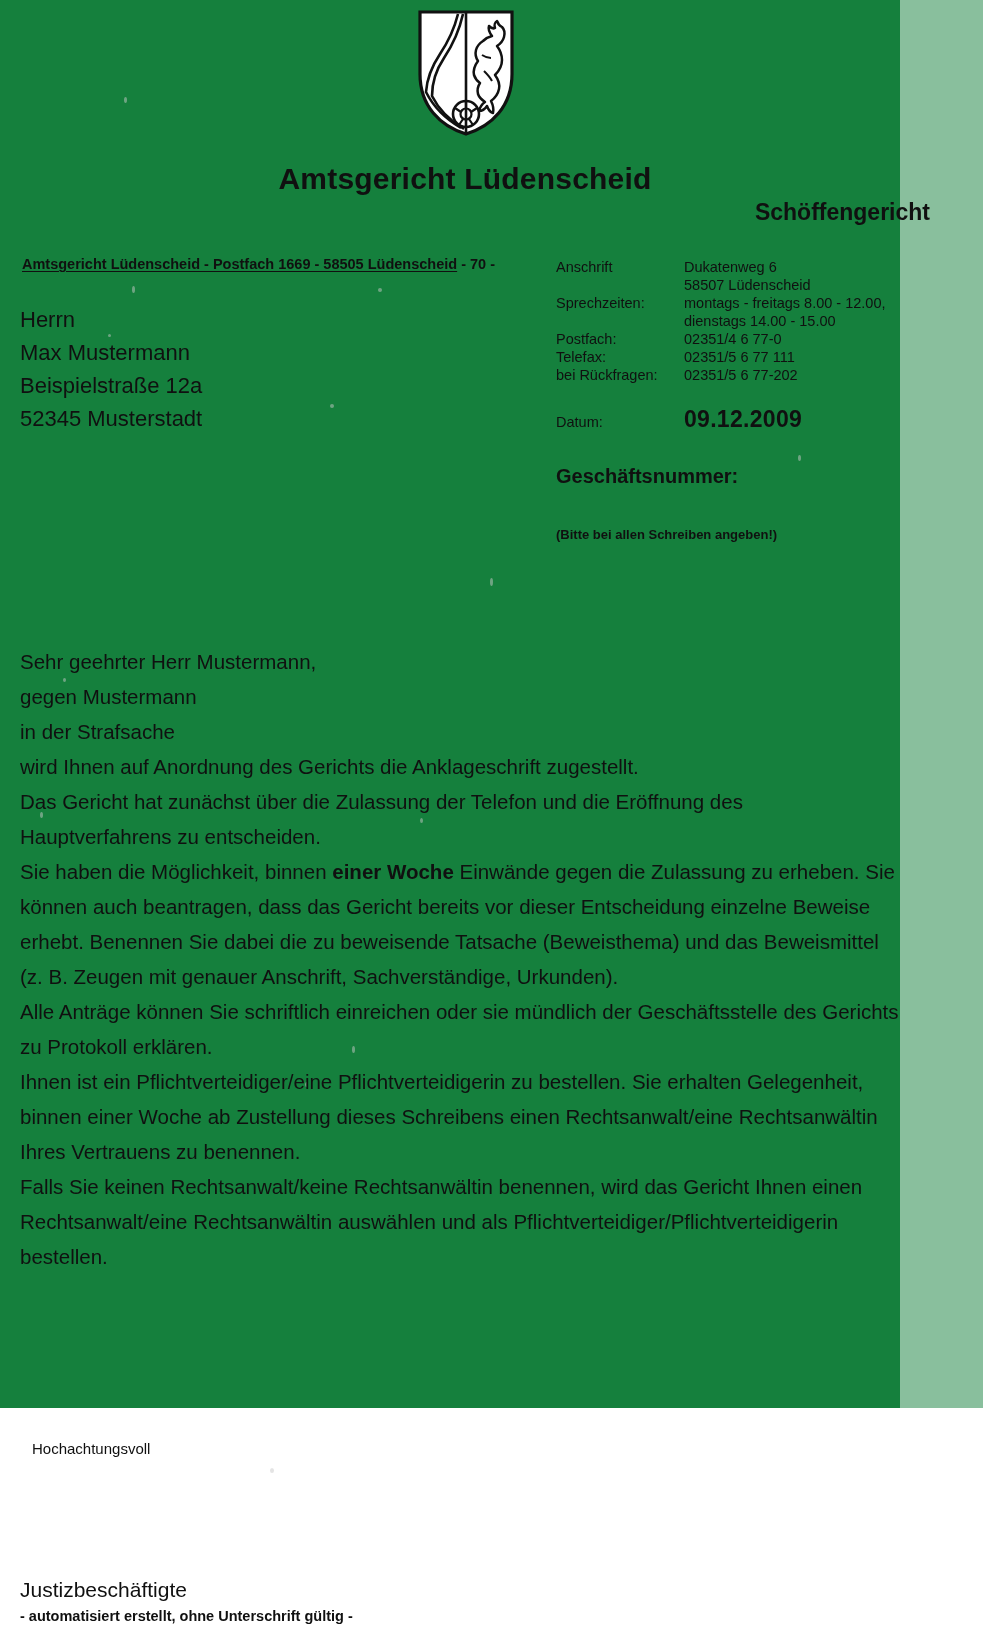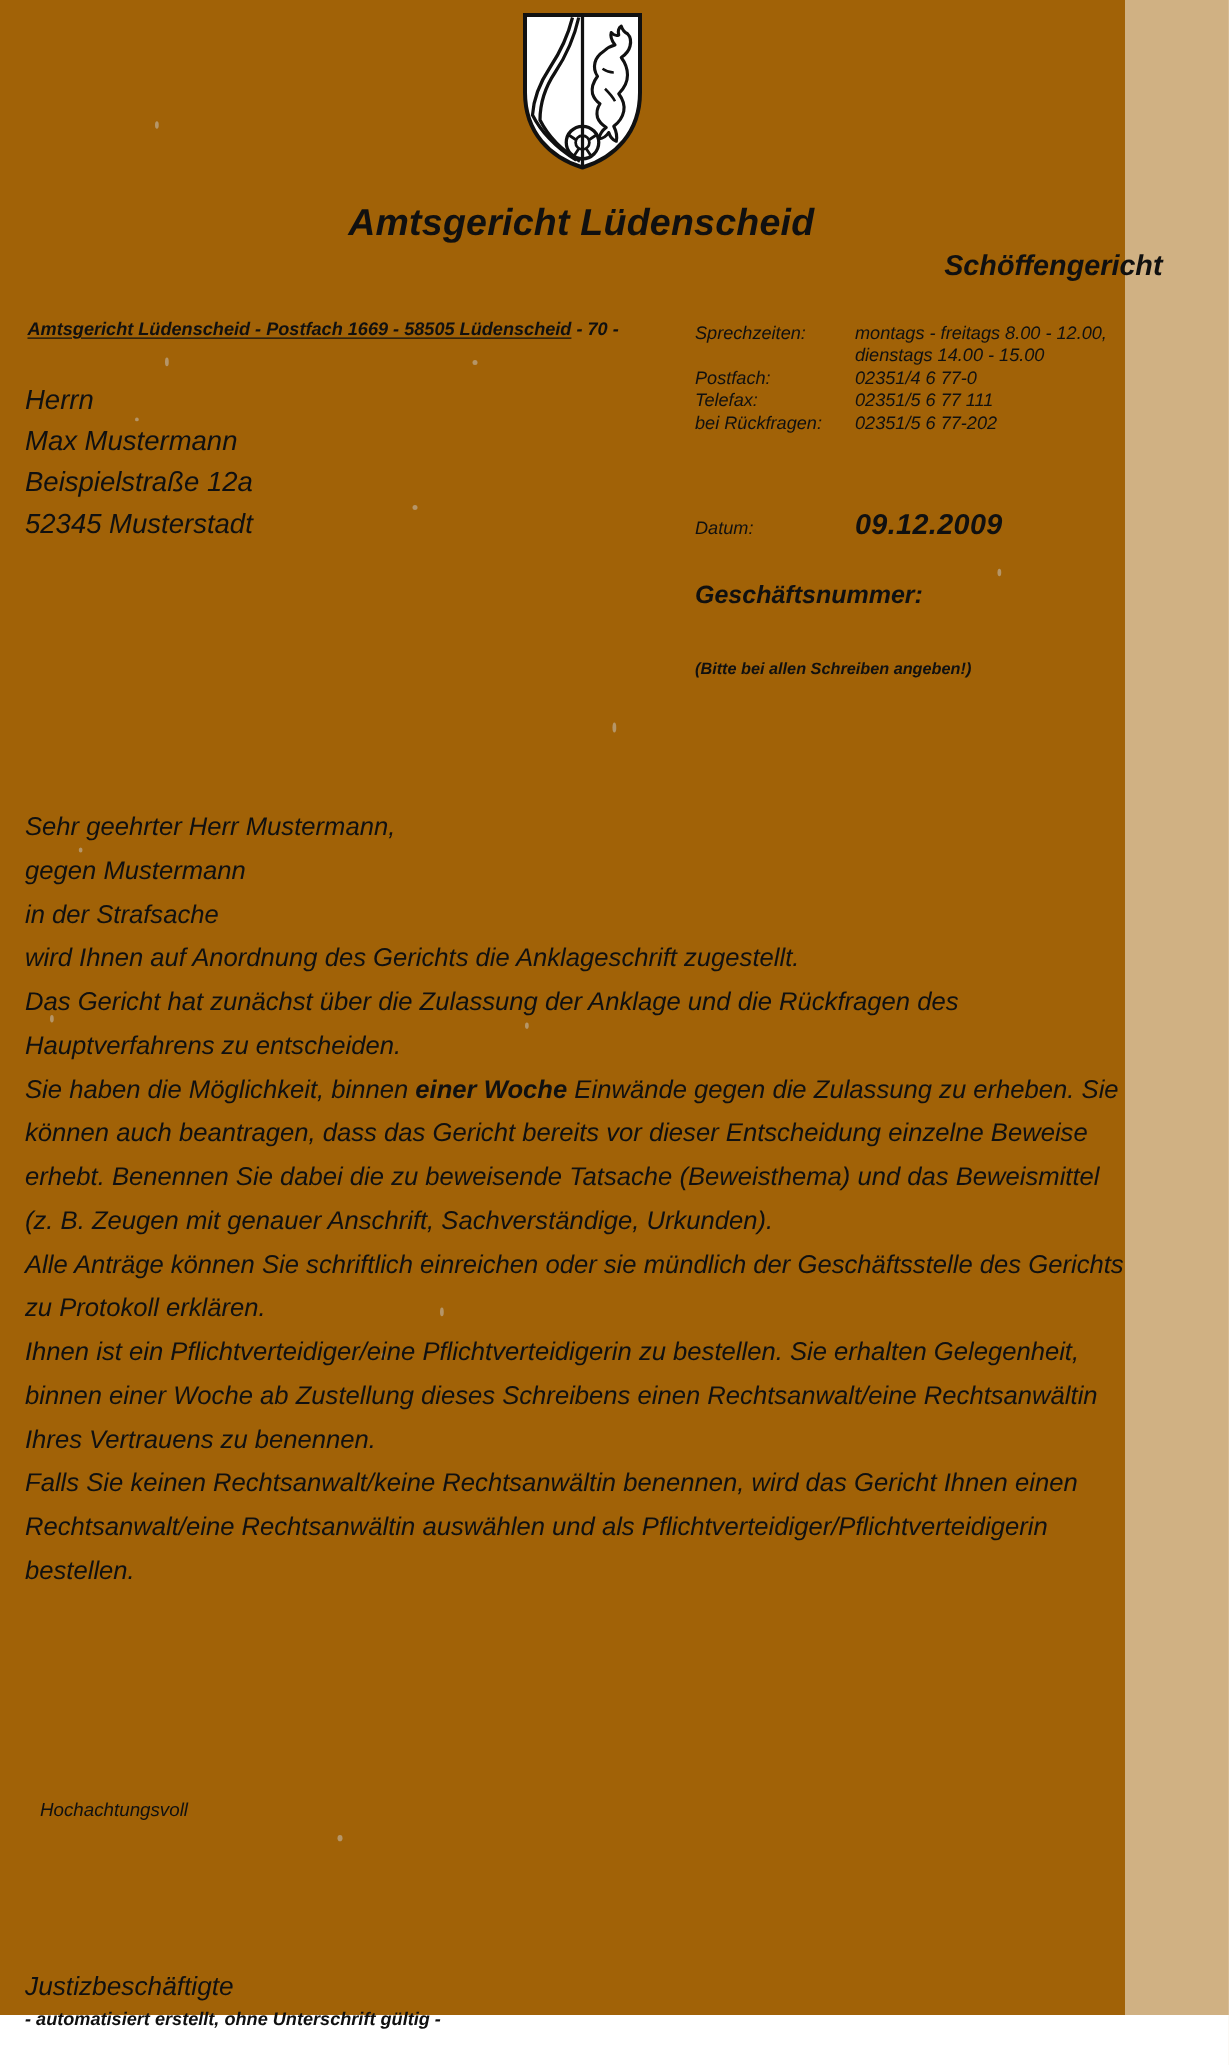--- a/index.html
+++ b/index.html
@@ -13,23 +13,22 @@
     overflow: hidden;
     font-family: "Liberation Sans", sans-serif;
     color: #101010;
     position: relative;
   }
 
   
   .page {
     position: absolute;
     left: 0; top: 0;
-    width: 983px; height: 1612px;
-    background: #a16207;
-    font-style: italic;
+    width: 983px; height: 1408px;
+    background: #15803d;
   }
   .scan-noise {
     position: absolute;
     inset: 0;
     pointer-events: none;
     opacity: .5;
   }
   .speck {
     position: absolute;
     background: #c9c9c9;
@@ -250,20 +249,27 @@
 
   <div class="addressee">
     <div>Herrn</div>
     <div>Max Mustermann</div>
     <div>Beispielstraße 12a</div>
     <div>52345 Musterstadt</div>
   </div>
 
   <div class="info-block">
     <div class="info-row">
+      <div class="info-label">Anschrift</div>
+      <div class="info-value">
+        <span>Dukatenweg 6</span>
+        <span class="cont">58507 Lüdenscheid</span>
+      </div>
+    </div>
+    <div class="info-row">
       <div class="info-label">Sprechzeiten:</div>
       <div class="info-value">
         <span>montags - freitags 8.00 - 12.00,</span>
         <span class="cont">dienstags 14.00 - 15.00</span>
       </div>
     </div>
     <div class="info-row">
       <div class="info-label">Postfach:</div>
       <div class="info-value">02351/4 6 77-0</div>
     </div>
@@ -284,21 +290,21 @@
 
   <div class="gesch-nr">Geschäftsnummer:</div>
   <div class="gesch-value"></div>
   <div class="gesch-hint">(Bitte bei allen Schreiben angeben!)</div>
 
   <div class="body-text">
     <p class="salutation">Sehr geehrter Herr Mustermann,</p>
     <p class="case-line">gegen Mustermann</p>
     <p class="case-line">in der Strafsache</p>
     <p class="para">wird Ihnen auf Anordnung des Gerichts die Anklageschrift zugestellt.</p>
-    <p class="para">Das Gericht hat zunächst über die Zulassung der Anklage und die Rückfragen des Hauptverfahrens zu entscheiden.</p>
+    <p class="para">Das Gericht hat zunächst über die Zulassung der Telefon und die Eröffnung des Hauptverfahrens zu entscheiden.</p>
     <p class="para-tight">
       <span>Sie haben die Möglichkeit, binnen </span><span class="b">einer Woche</span><span> Einwände gegen die Zulassung zu erheben. Sie können auch beantragen, dass das Gericht bereits vor dieser Entscheidung einzelne Beweise erhebt. Benennen Sie dabei die zu beweisende Tatsache (Beweisthema) und das Beweismittel (z. B. Zeugen mit genauer Anschrift, Sachverständige, Urkunden).</span>
     </p>
     <p class="para">Alle Anträge können Sie schriftlich einreichen oder sie mündlich der Geschäftsstelle des Gerichts zu Protokoll erklären.</p>
     <p class="para">Ihnen ist ein Pflichtverteidiger/eine Pflichtverteidigerin zu bestellen. Sie erhalten Gelegenheit, binnen einer Woche ab Zustellung dieses Schreibens einen Rechtsanwalt/eine Rechtsanwältin Ihres Vertrauens zu benennen.</p>
     <p class="para">Falls Sie keinen Rechtsanwalt/keine Rechtsanwältin benennen, wird das Gericht Ihnen einen Rechtsanwalt/eine Rechtsanwältin auswählen und als Pflichtverteidiger/Pflichtverteidigerin bestellen.</p>
   </div>
 
   <div class="closing">Hochachtungsvoll</div>
   <div class="closing-role">Justizbeschäftigte</div>

